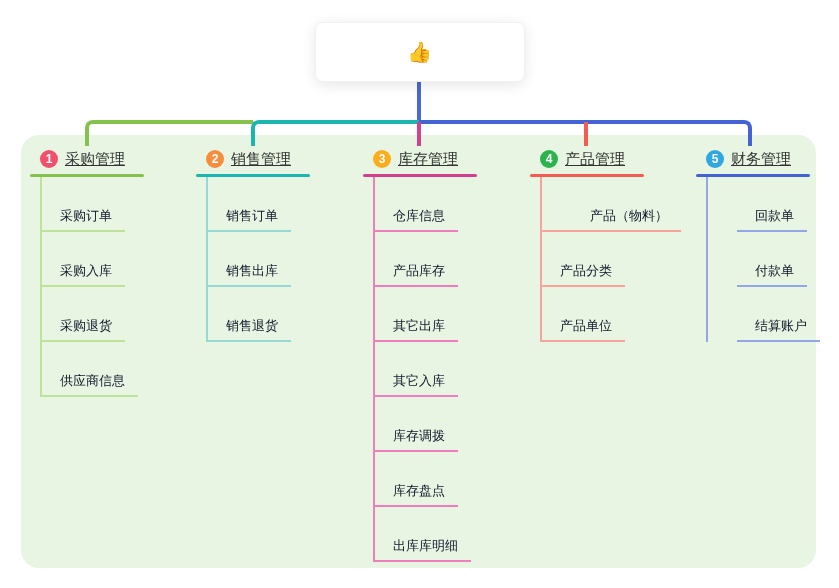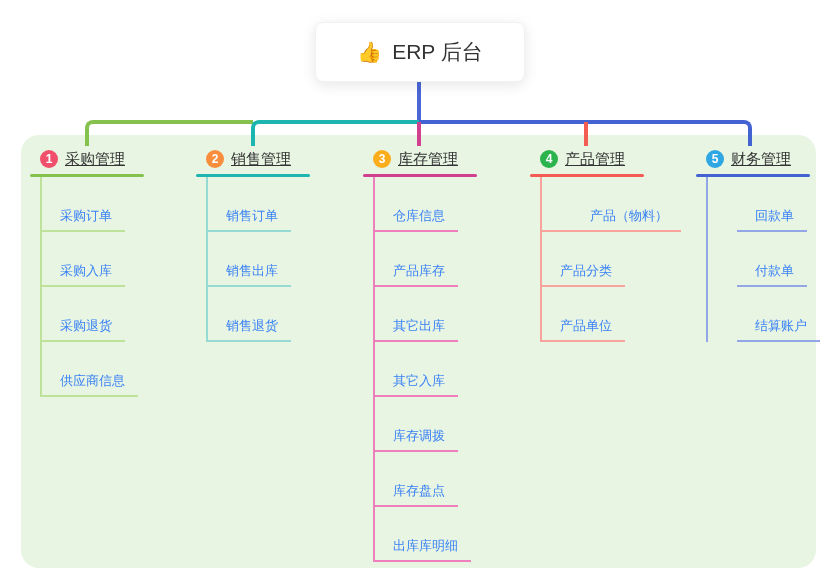--- a/index.html
+++ b/index.html
@@ -78,35 +78,34 @@
   }
   ul.children {
     list-style: none;
     margin-left: 10px;
     border-left: 2px solid;
   }
   ul.children li { height: 55px; display: flex; align-items: flex-end; }
   ul.children li span {
     display: inline-block;
     font-size: 13px;
-    color: #3b82f6;
+    color: #0f172a;
     white-space: nowrap;
     padding: 0 13px 5px 18px;
     border-bottom: 2px solid;
     border-color: inherit;
   }
 </style>
 </head>
 <body>
 
 <div class="abs panel"></div>
 
 <div class="abs root-card">
   <span class="emoji">👍</span>
-  <span>ERP 后台</span>
 </div>
 
 <div class="abs root-drop" id="conn-root" style="background: rgb(74, 103, 213);"></div>
 <div class="abs rail-left" id="conn-rail-left" style="border-color: rgb(133, 193, 77);"></div>
 <div class="abs rail-mid" id="conn-rail-mid" style="border-color: rgb(28, 181, 175);"></div>
 <div class="abs rail-right" id="conn-rail-right" style="border-color: rgb(67, 99, 211);"></div>
 <div class="abs drop drop-3" id="conn-drop-3" style="background: rgb(210, 65, 143);"></div>
 <div class="abs drop drop-4" id="conn-drop-4" style="background: rgb(244, 91, 82);"></div>
 
 <div id="branches">

